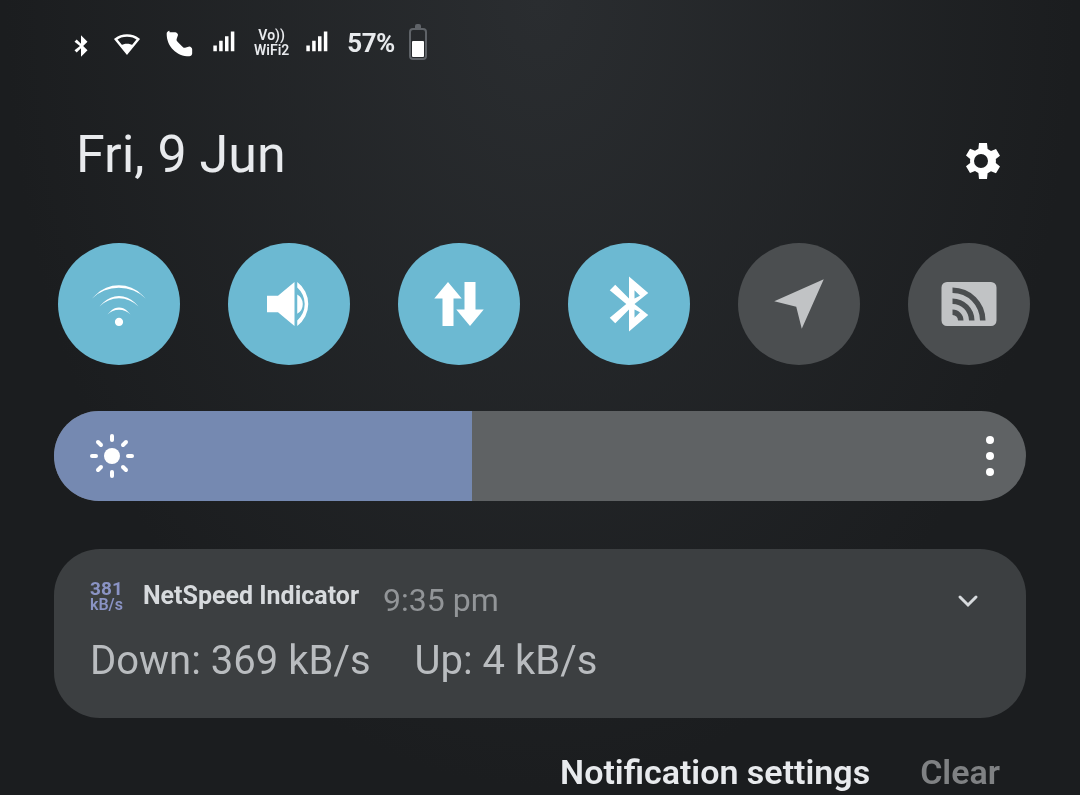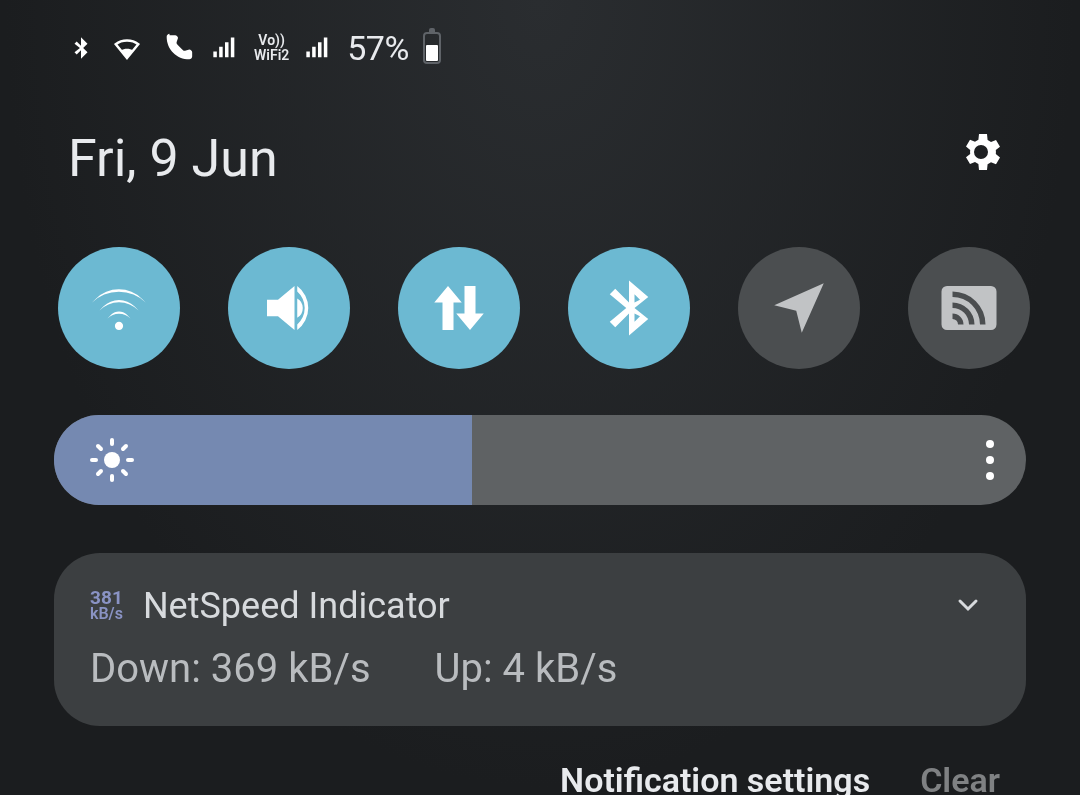--- a/index.html
+++ b/index.html
@@ -20,53 +20,54 @@
     padding: 28px 58px 0 68px;
   }
   .status-time {
     font-size: 40px;
     font-weight: 400;
     letter-spacing: 0.5px;
     color: #fff;
   }
   .status-right {
     display: flex;
-    align-items: center;
+    align-items: flex-start;
     gap: 14px;
   }
   .status-right svg { fill: #fff; }
   .status-sim-label {
     font-size: 14px;
     font-weight: 600;
     line-height: 15px;
     text-align: center;
   }
-  .battery-text { font-size: 34px; font-weight: 400; letter-spacing: -0.5px;}
+  .battery-text { font-size: 26px; font-weight: 700; letter-spacing: -0.5px;}
   .battery-icon {
     width: 18px; height: 32px;
     border: 2px solid #5f6368;
     border-radius: 4px;
     position: relative;
     display: inline-block;
   }
   .battery-icon::before {
     content: ""; position: absolute;
     top: -6px; left: 4px; width: 6px; height: 4px;
     background: #5f6368; border-radius: 2px 2px 0 0;
   }
   .battery-icon::after {
     content: ""; position: absolute;
     bottom: 1px; left: 1px; right: 1px;
     height: 57%; background: #fff; border-radius: 1px;
   }
 
   
   .header {
-    display: flex; justify-content: space-between; align-items: flex-start;
+    display: flex; justify-content: space-between; align-items: flex-end;
     padding: 60px 75px 0 68px;
+    margin-left: 8px;
   }
   .date {
     font-size: 52px; font-weight: 400; color: #e8eaed;
   }
 
   
   .toggles {
     display: flex;
     gap: 48px;
     padding: 58px 0 0 58px;
@@ -109,35 +110,35 @@
   .brightness-more span { width: 8px; height: 8px; background: #fff; border-radius: 50%; }
 
   
   .notif {
     margin: 48px 54px 0 54px;
     background: #3c3f41;
     border-radius: 46px;
     padding: 32px 46px 34px 36px;
     position: relative;
   }
-  .notif-head { display: flex; align-items: center; gap: 20px; }
+  .notif-head { display: flex; gap: 20px; }
   .notif-app-icon {
     font-size: 19px; line-height: 16px; font-weight: 700;
     color: #8a93c4; text-align: center;
   }
   .notif-app-icon small { font-size: 16px; display: block; font-weight:600;}
-  .notif-app-name { font-size: 36px; font-weight: 400; color: #d7dadd; }
+  .notif-app-name { font-size: 25px; font-weight: 700; color: #d7dadd; }
   .notif-time { font-size: 32px; color: #929598; margin-left: 4px; }
   .notif-chevron {
     position: absolute; right: 40px; top: 40px;
   }
   .notif-body {
     margin-top: 18px;
     font-size: 40px; color: #b9bcbf;
-    display: flex; gap: 64px;
+    display: flex; gap: 44px;
   }
 
   
   .footer {
     display: flex; justify-content: flex-end; gap: 50px;
     padding: 34px 80px 0 0;
   }
   .footer-btn { font-size: 34px; font-weight: 600; cursor: pointer; }
   .footer .settings { color: #e8eaed; }
   .footer .clear { color: #7f8183; }
@@ -232,20 +233,21 @@
   </div>
 </div>
 
 <div class="notif">
   <div class="notif-head">
     <div class="notif-app-icon">
       <span>381</span>
       <small>kB/s</small>
     </div>
     <span class="notif-app-name">NetSpeed Indicator</span>
+    <span class="notif-time">9:35 pm</span>
   </div>
   <svg class="notif-chevron" width="36" height="24" viewBox="0 0 24 24" fill="none" stroke="#d7dadd" stroke-width="3" stroke-linecap="round">
       <polyline points="4 8 12 16 20 8"></polyline>
     </svg>
   <div class="notif-body">
     <span>Down: 369 kB/s</span>
     <span>Up: 4 kB/s</span>
   </div>
 </div>
 

